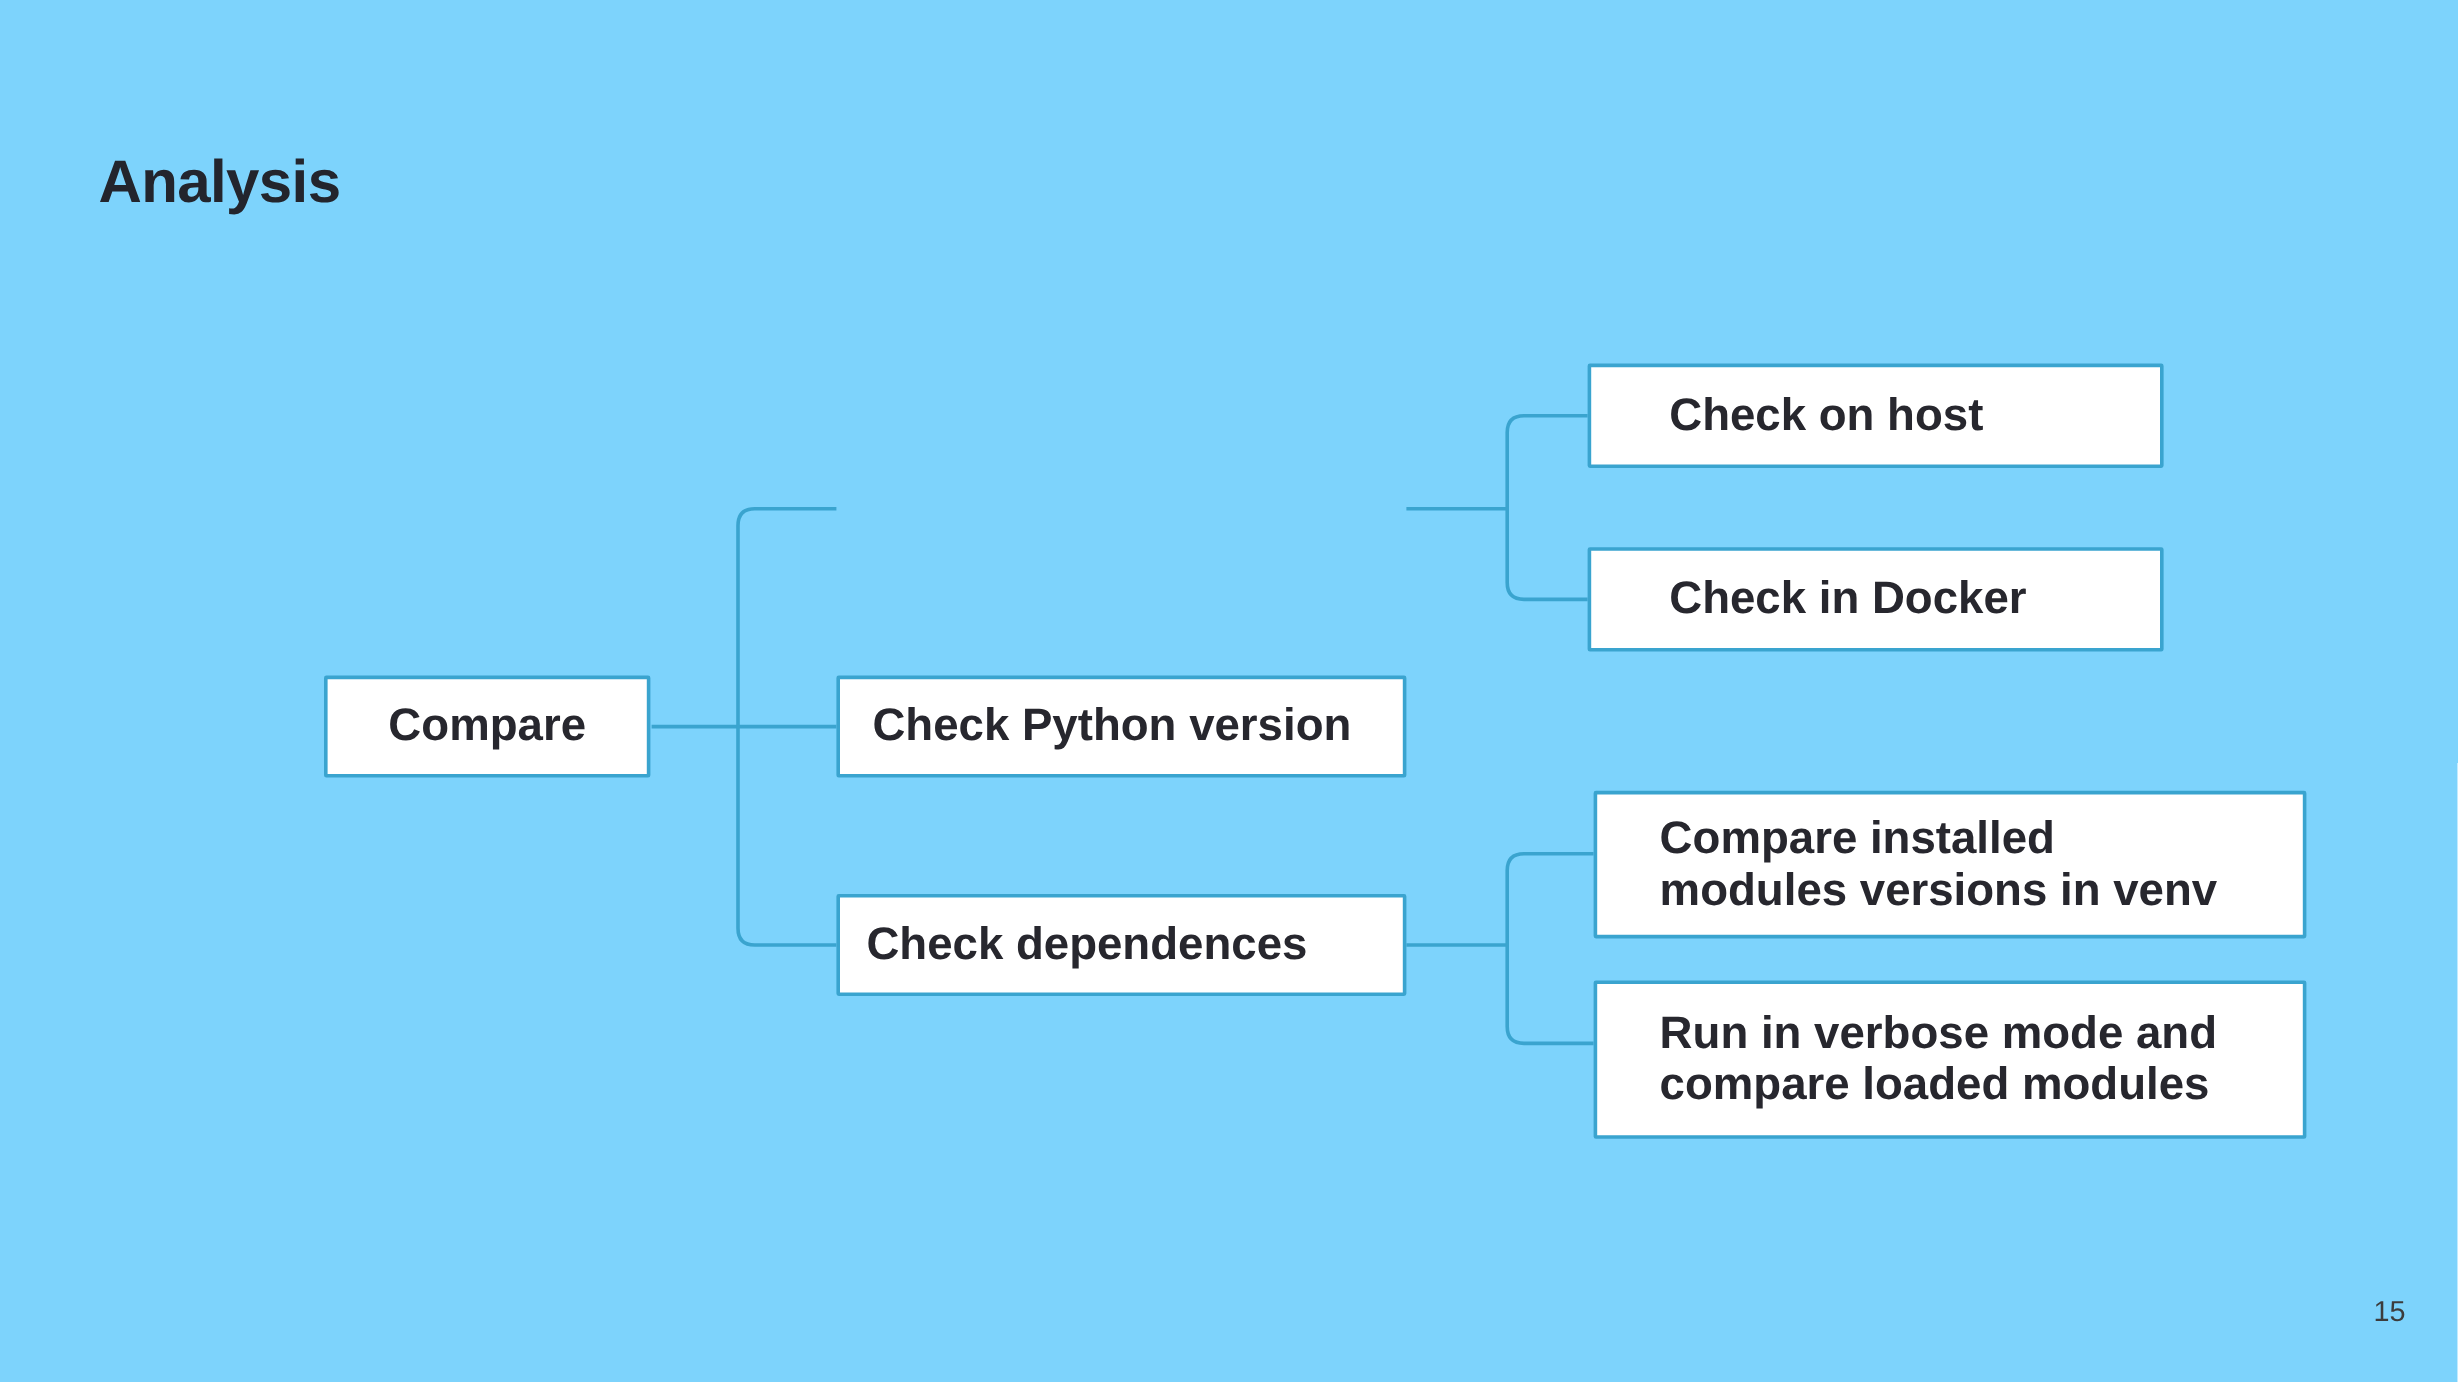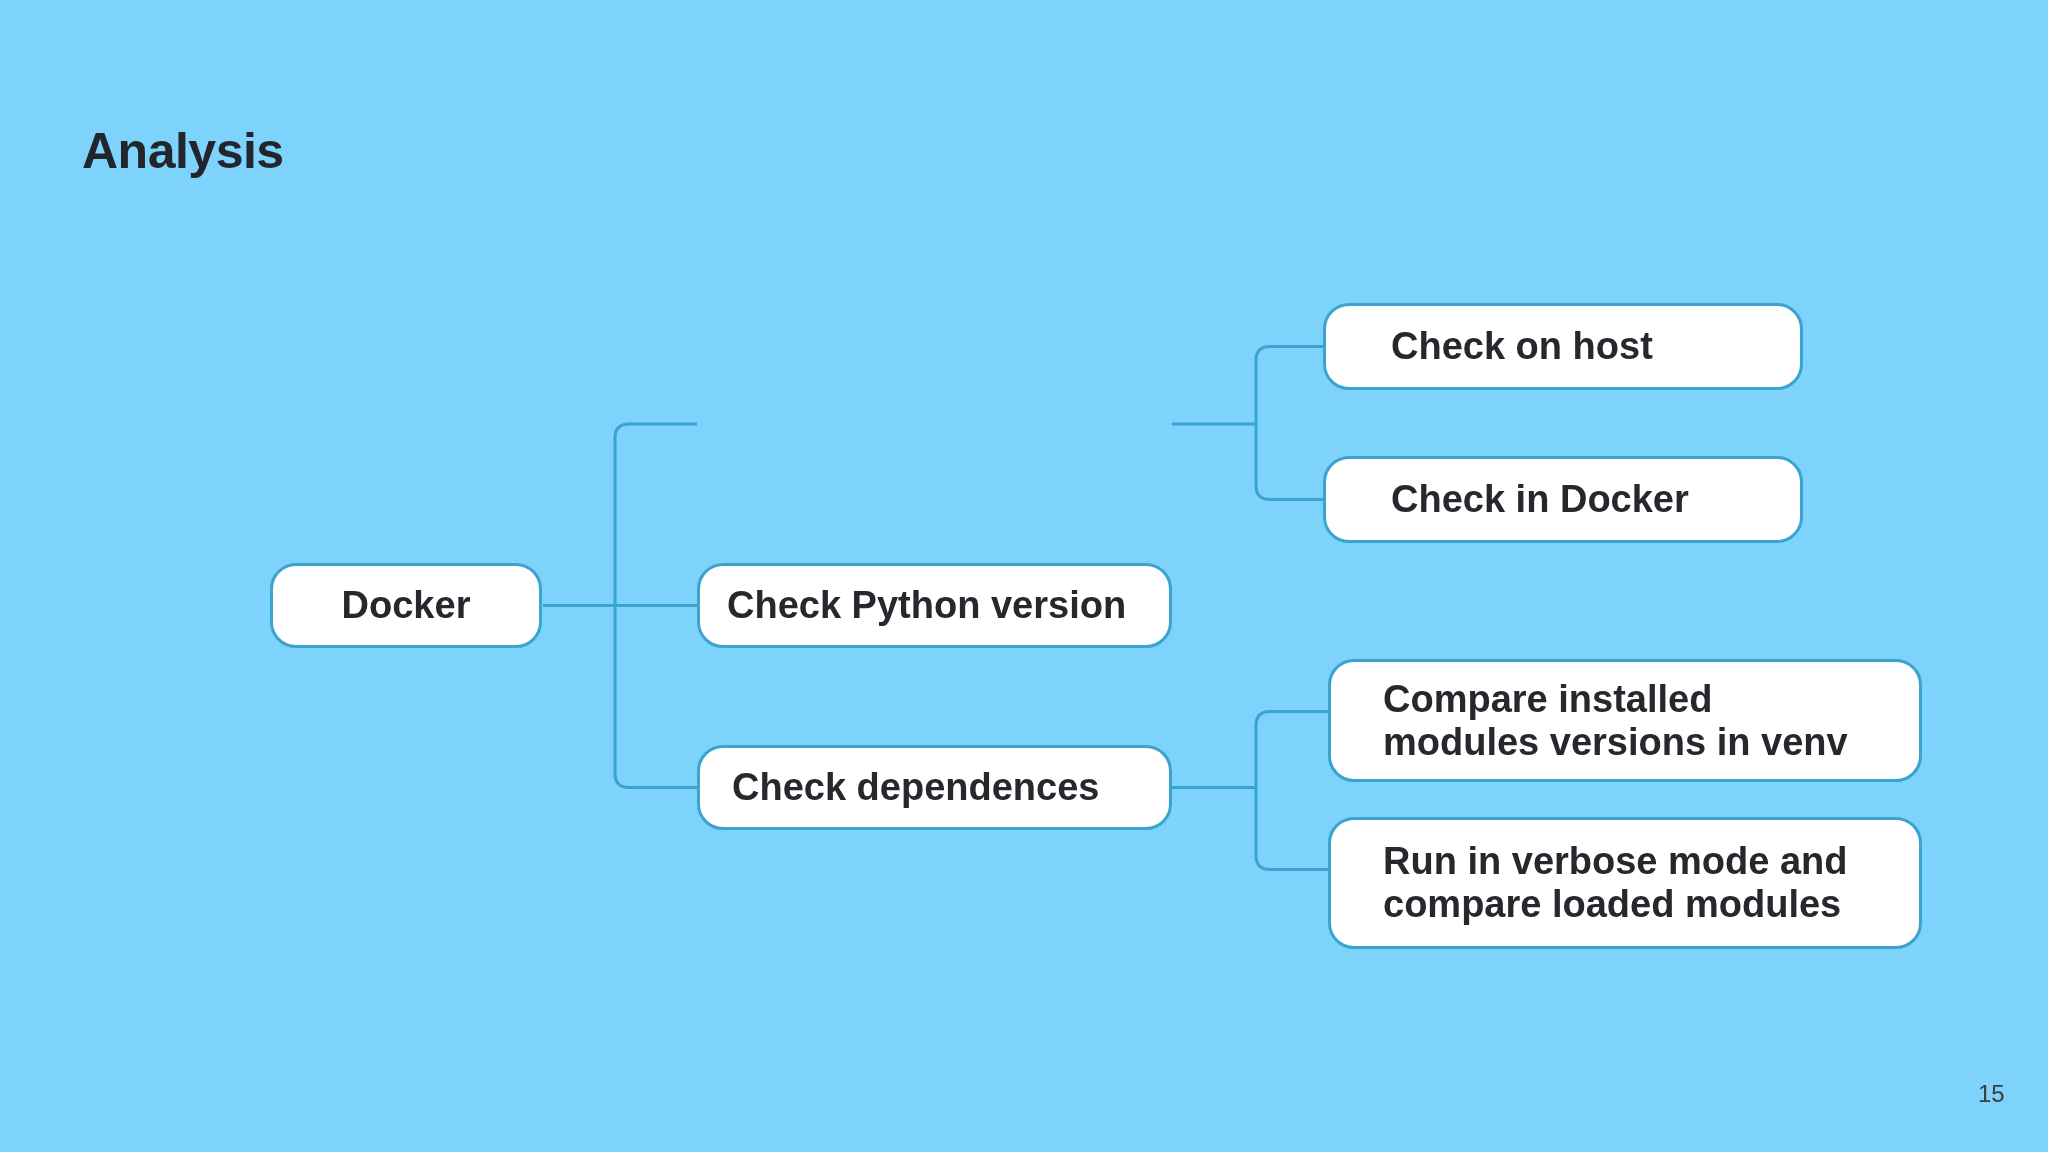--- a/index.html
+++ b/index.html
@@ -22,33 +22,33 @@
     left:1978px;top:1080px;
     font-size:24px;font-weight:normal;
     color:#3c3c3c;
   }
   svg.connectors{position:absolute;left:0;top:0;}
   .node{
     position:absolute;
     box-sizing:border-box;
     background:#ffffff;
     border:3px solid #3aa4cf;
-    border-radius:26px;
+    border-radius:2px;
     display:flex;
     align-items:center;
     font-weight:bold;
     font-size:38px;
     color:#27272e;
     white-space:pre-line;
     line-height:1.12;
   }
   .node-problem{left:270px;top:563px;width:272px;height:85px;justify-content:center;}
   .node-sys{left:697px;top:382px;width:475px;height:84px;padding-left:27px;}
   .node-py{left:697px;top:563px;width:475px;height:85px;padding-left:27px;text-align:right;}
-  .node-dep{left:697px;top:745px;width:475px;height:85px;padding-left:32px;text-align:right;}
+  .node-dep{left:697px;top:745px;width:475px;height:85px;padding-left:22px;text-align:right;}
   .node-host{left:1323px;top:303px;width:480px;height:87px;padding-left:65px;}
   .node-docker{left:1323px;top:456px;width:480px;height:87px;padding-left:65px;}
   .node-compare{left:1328px;top:659px;width:594px;height:123px;padding-left:52px;}
   .node-run{left:1328px;top:817px;width:594px;height:132px;padding-left:52px;}
 </style>
 </head>
 <body>
 
 <div id="slide">
 
@@ -59,21 +59,21 @@
       <path d="M543 605.5 H697"></path>
       <path d="M697 424 H629 Q615 424 615 438 V773.5 Q615 787.5 629 787.5 H697"></path>
       <path d="M1172 424 H1256"></path>
       <path d="M1323 346.5 H1270 Q1256 346.5 1256 360.5 V485.5 Q1256 499.5 1270 499.5 H1323"></path>
       <path d="M1172 787.5 H1256"></path>
       <path d="M1328 711.5 H1270 Q1256 711.5 1256 725.5 V855.5 Q1256 869.5 1270 869.5 H1328"></path>
     </g>
   </svg>
 
   <div class="node node-problem">
-    <span>Docker</span>
+    <span>Compare</span>
   </div>
 
 
   <div class="node node-py">
     <span>Check Python version</span>
   </div>
 
   <div class="node node-dep">
     <span>Check dependences</span>
   </div>

